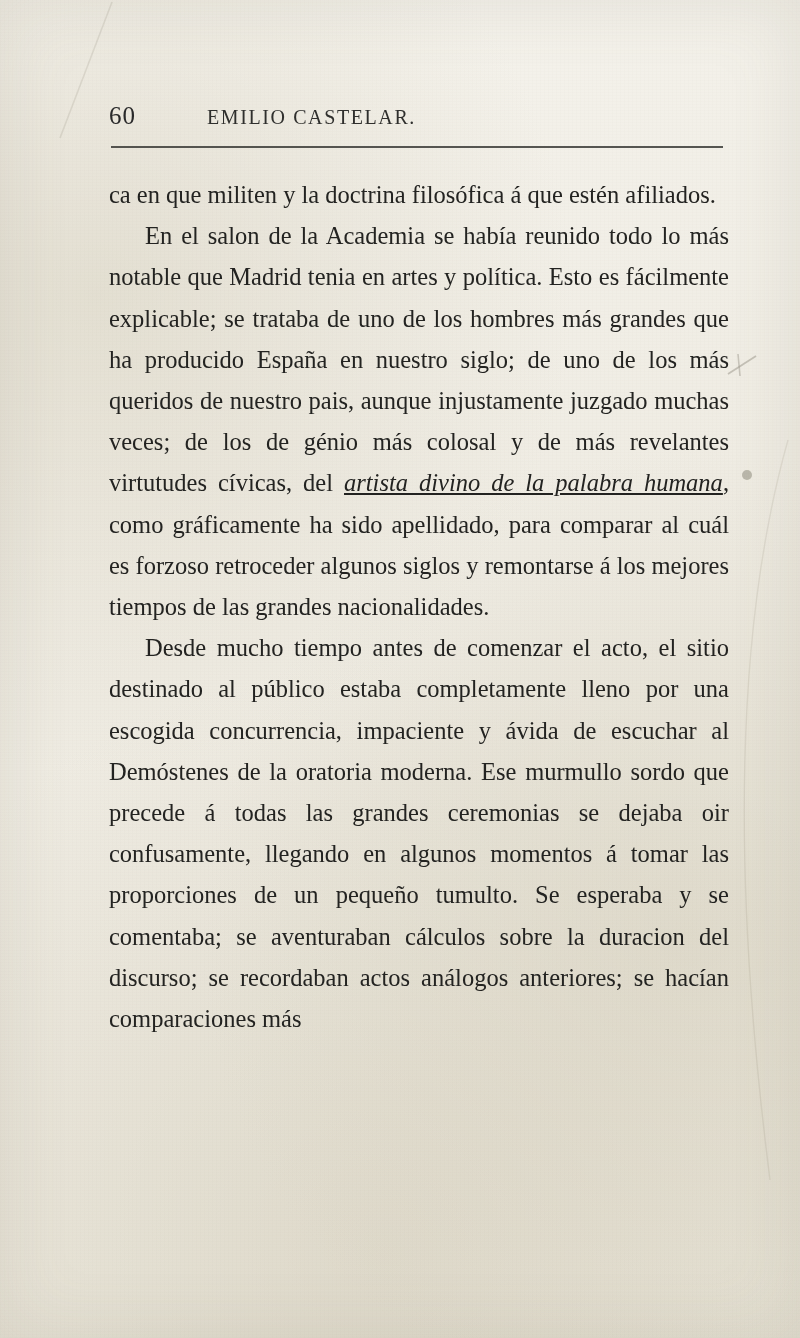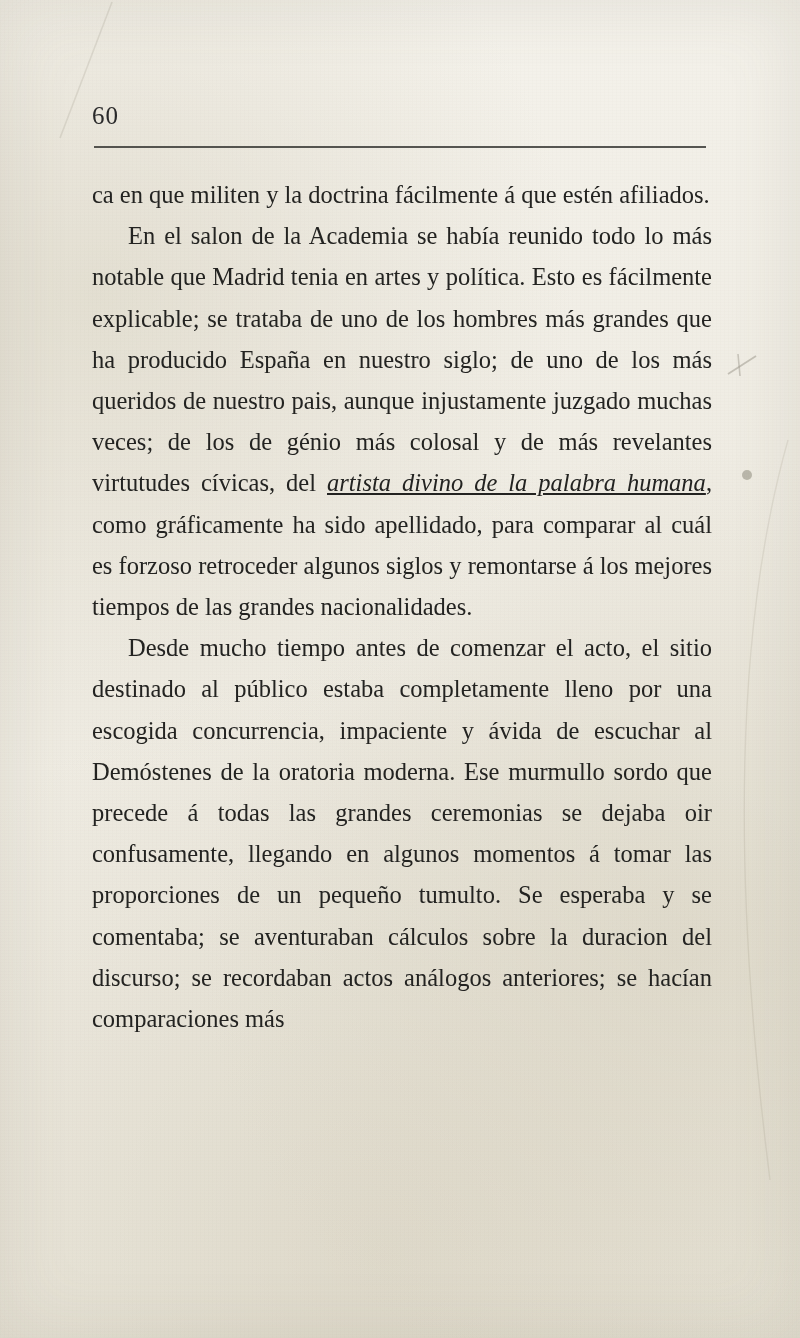--- a/index.html
+++ b/index.html
@@ -29,21 +29,21 @@
     position: absolute;
     inset: 0;
     pointer-events: none;
     opacity: 0.5;
     background-image:
       repeating-linear-gradient(0deg, rgba(150,140,120,0.035) 0px, rgba(150,140,120,0.035) 1px, rgba(255,255,255,0) 1px, rgba(255,255,255,0) 3px),
       repeating-linear-gradient(90deg, rgba(150,140,120,0.03) 0px, rgba(150,140,120,0.03) 1px, rgba(255,255,255,0) 1px, rgba(255,255,255,0) 4px);
   }
   .text-block {
     position: absolute;
-    left: 92px;
+    left: 109px;
     top: 102px;
     width: 620px;
   }
   .header-row {
     display: flex;
     align-items: baseline;
     font-size: 22px;
     letter-spacing: 0.5px;
     color: #2b2b28;
     padding-bottom: 14px;
@@ -153,26 +153,27 @@
     <path d="M2 22 L30 4" stroke="rgba(95,90,75,0.55)" stroke-width="1.8" fill="none"></path>
     <path d="M12 2 L14 24" stroke="rgba(95,90,75,0.5)" stroke-width="1.6" fill="none"></path>
   </svg>
 
   <div class="smudge-b"></div>
 
   <div class="text-block">
 
     <div class="header-row">
       <div class="folio">60</div>
+      <div class="running-head">EMILIO CASTELAR.</div>
     </div>
 
     <div class="rule"></div>
 
     <div class="body-text" id="body-text">
-        <p class="noindent"><span>ca en que militen y la doctrina fácilmente á que estén afiliados.</span></p>
+        <p class="noindent"><span>ca en que militen y la doctrina filosófica á que estén afiliados.</span></p>
         <p><span>En el salon de la Academia se había reunido todo lo más notable que Madrid tenia en artes y política. Esto es fácilmente explicable; se trataba de uno de los hombres más grandes que ha producido España en nuestro siglo; de uno de los más queridos de nuestro pais, aunque injustamente juzgado muchas veces; de los de génio más colosal y de más revelantes virtutudes cívicas, del </span><i>artista divino de la palabra humana</i><span>, como gráficamente ha sido apellidado, para comparar al cuál es forzoso retroceder algunos siglos y remontarse á los mejores tiempos de las grandes nacionalidades.</span></p>
         <p><span>Desde mucho tiempo antes de comenzar el acto, el sitio destinado al público estaba completamente lleno por una escogida concurrencia, impaciente y ávida de escuchar al Demóstenes de la oratoria moderna. Ese murmullo sordo que precede á todas las grandes ceremonias se dejaba oir confusamente, llegando en algunos momentos á tomar las proporciones de un pequeño tumulto. Se esperaba y se comentaba; se aventuraban cálculos sobre la duracion del discurso; se recordaban actos análogos anteriores; se hacían comparaciones más</span></p>
       </div>
 
   </div>
 
   <div class="edge-shadow"></div>
 </div>
 
 </body></html>

